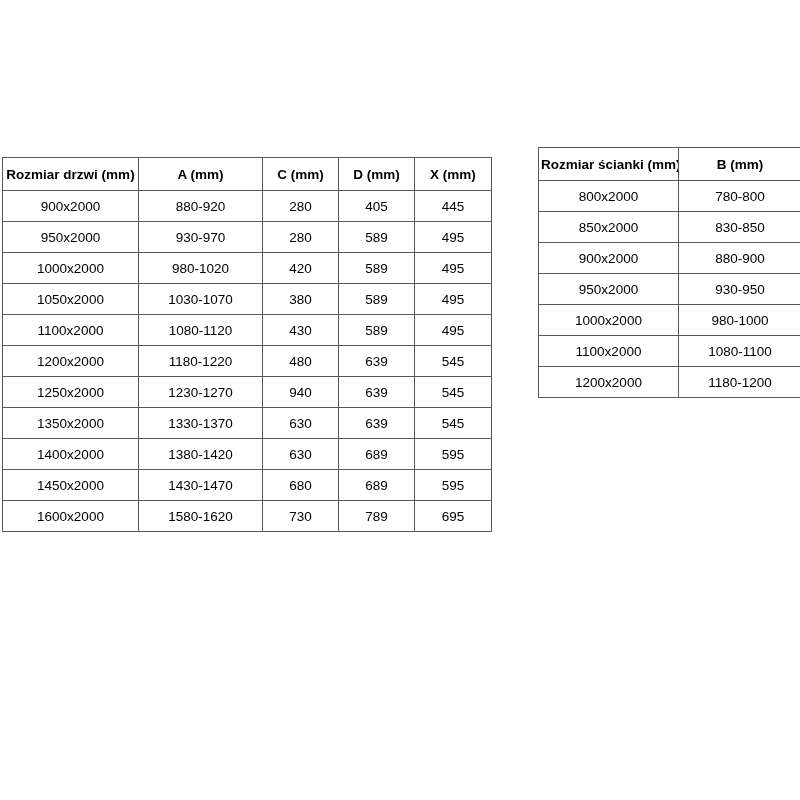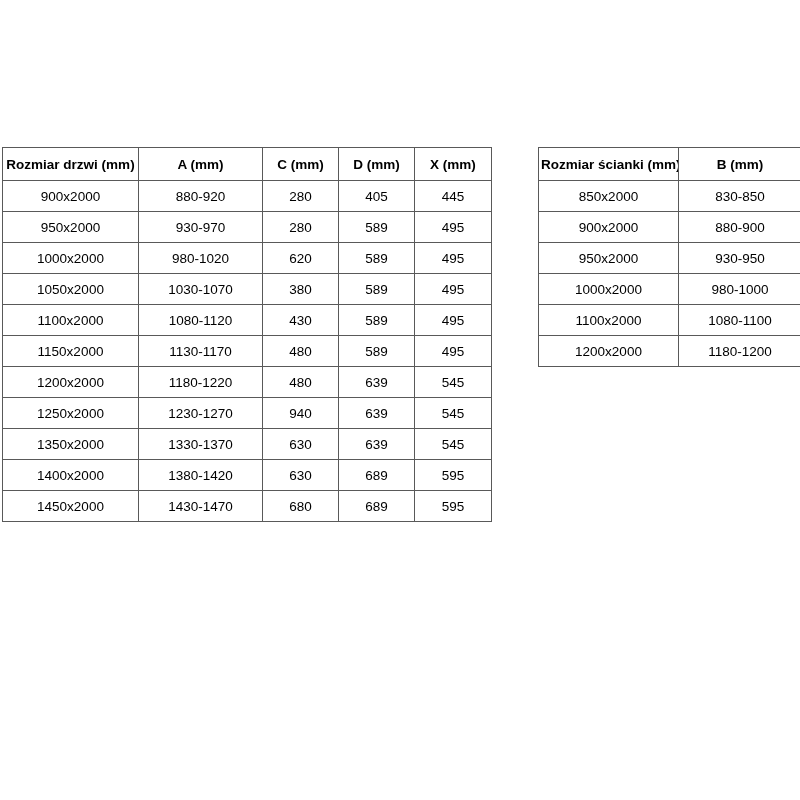--- a/index.html
+++ b/index.html
@@ -16,21 +16,21 @@
     height: 800px;
     background: #ffffff;
     overflow: hidden;
   }
   table.spec {
     border-collapse: collapse;
     table-layout: fixed;
     position: absolute;
     background: #ffffff;
   }
-  #doors-table { left: 2px;  top: 147px; width: 489px; }
+  #doors-table { left: 2px;  top: 157px; width: 489px; }
   #walls-table { left: 538px; top: 147px; width: 263px; }
   table.spec th, table.spec td {
     border: 1px solid #595959;
     text-align: center;
     vertical-align: middle;
     color: #000000;
     font-size: 13.5px;
     padding: 0 2px;
     overflow: hidden;
     white-space: nowrap;
@@ -77,42 +77,35 @@
         <tr>
           <td>950x2000</td>
           <td>930-970</td>
           <td>280</td>
           <td>589</td>
           <td>495</td>
         </tr>
         <tr>
           <td>1000x2000</td>
           <td>980-1020</td>
-          <td>620</td>
+          <td>420</td>
           <td>589</td>
           <td>495</td>
         </tr>
         <tr>
           <td>1050x2000</td>
           <td>1030-1070</td>
           <td>380</td>
           <td>589</td>
           <td>495</td>
         </tr>
         <tr>
           <td>1100x2000</td>
           <td>1080-1120</td>
           <td>430</td>
-          <td>589</td>
-          <td>495</td>
-        </tr>
-        <tr>
-          <td>1150x2000</td>
-          <td>1130-1170</td>
-          <td>480</td>
           <td>589</td>
           <td>495</td>
         </tr>
         <tr>
           <td>1200x2000</td>
           <td>1180-1220</td>
           <td>480</td>
           <td>639</td>
           <td>545</td>
         </tr>
@@ -137,35 +130,46 @@
           <td>689</td>
           <td>595</td>
         </tr>
         <tr>
           <td>1450x2000</td>
           <td>1430-1470</td>
           <td>680</td>
           <td>689</td>
           <td>595</td>
         </tr>
+        <tr>
+          <td>1600x2000</td>
+          <td>1580-1620</td>
+          <td>730</td>
+          <td>789</td>
+          <td>695</td>
+        </tr>
       </tbody>
   </table>
 
   <table class="spec" id="walls-table">
     <colgroup>
       <col style="width:140px">
       <col style="width:123px">
     </colgroup>
     <thead>
         <tr>
           <th>Rozmiar ścianki (mm)</th>
           <th>B (mm)</th>
         </tr>
       </thead>
     <tbody>
+        <tr>
+          <td>800x2000</td>
+          <td>780-800</td>
+        </tr>
         <tr>
           <td>850x2000</td>
           <td>830-850</td>
         </tr>
         <tr>
           <td>900x2000</td>
           <td>880-900</td>
         </tr>
         <tr>
           <td>950x2000</td>

